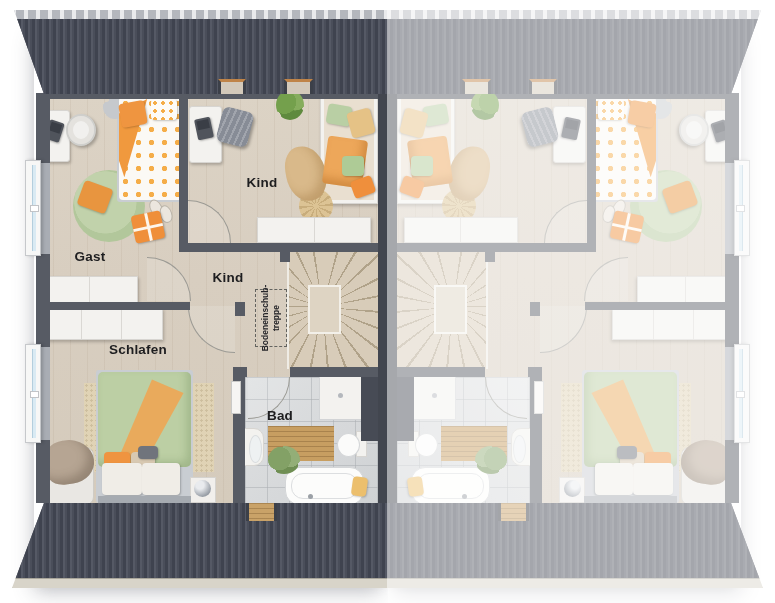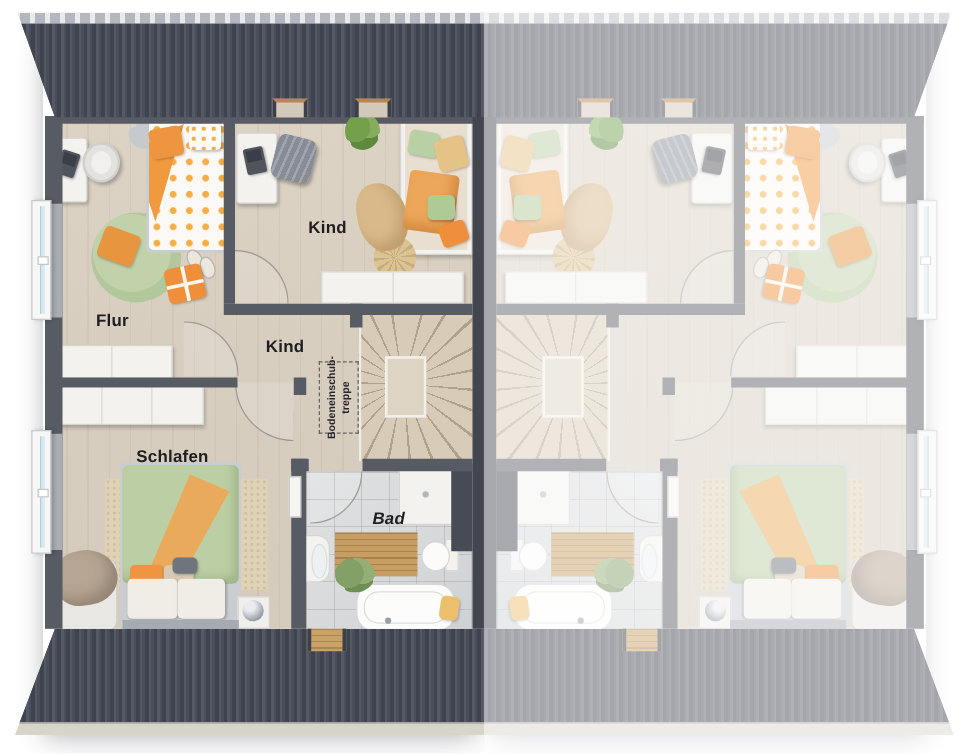--- a/index.html
+++ b/index.html
@@ -263,25 +263,25 @@
         <div class="shingles"></div>
       </div>
       <div class="abs roof-bottom">
         <div class="shingles"></div>
         <div class="gutter"></div>
       </div>
       <div class="abs skylight" style="left:218px;top:79px;width:28px;height:15px;"></div>
       <div class="abs skylight" style="left:284px;top:79px;width:29px;height:15px;"></div>
       <div class="abs sky-b" style="left:246px;top:503px;width:31px;height:18px;"></div>
 
-      <div class="abs lbl" style="left:90px;top:256px;">Flur</div>
+      <div class="abs lbl" style="left:90px;top:256px;">Gast</div>
       <div class="abs lbl" style="left:262px;top:182px;">Kind</div>
       <div class="abs lbl" style="left:228px;top:277px;">Kind</div>
-      <div class="abs lbl" style="left:138px;top:365px;">Schlafen</div>
-      <div class="abs lbl" style="left:311px;top:415px;font-style:italic;">Bad</div>
+      <div class="abs lbl" style="left:138px;top:349px;">Schlafen</div>
+      <div class="abs lbl" style="left:280px;top:415px;">Bad</div>
       <div class="abs attic-box">
         <div class="attic-txt">
           <div>Bodeneinschub-</div>
           <div>treppe</div>
         </div>
       </div>
 
     </div>
   </div>
 

